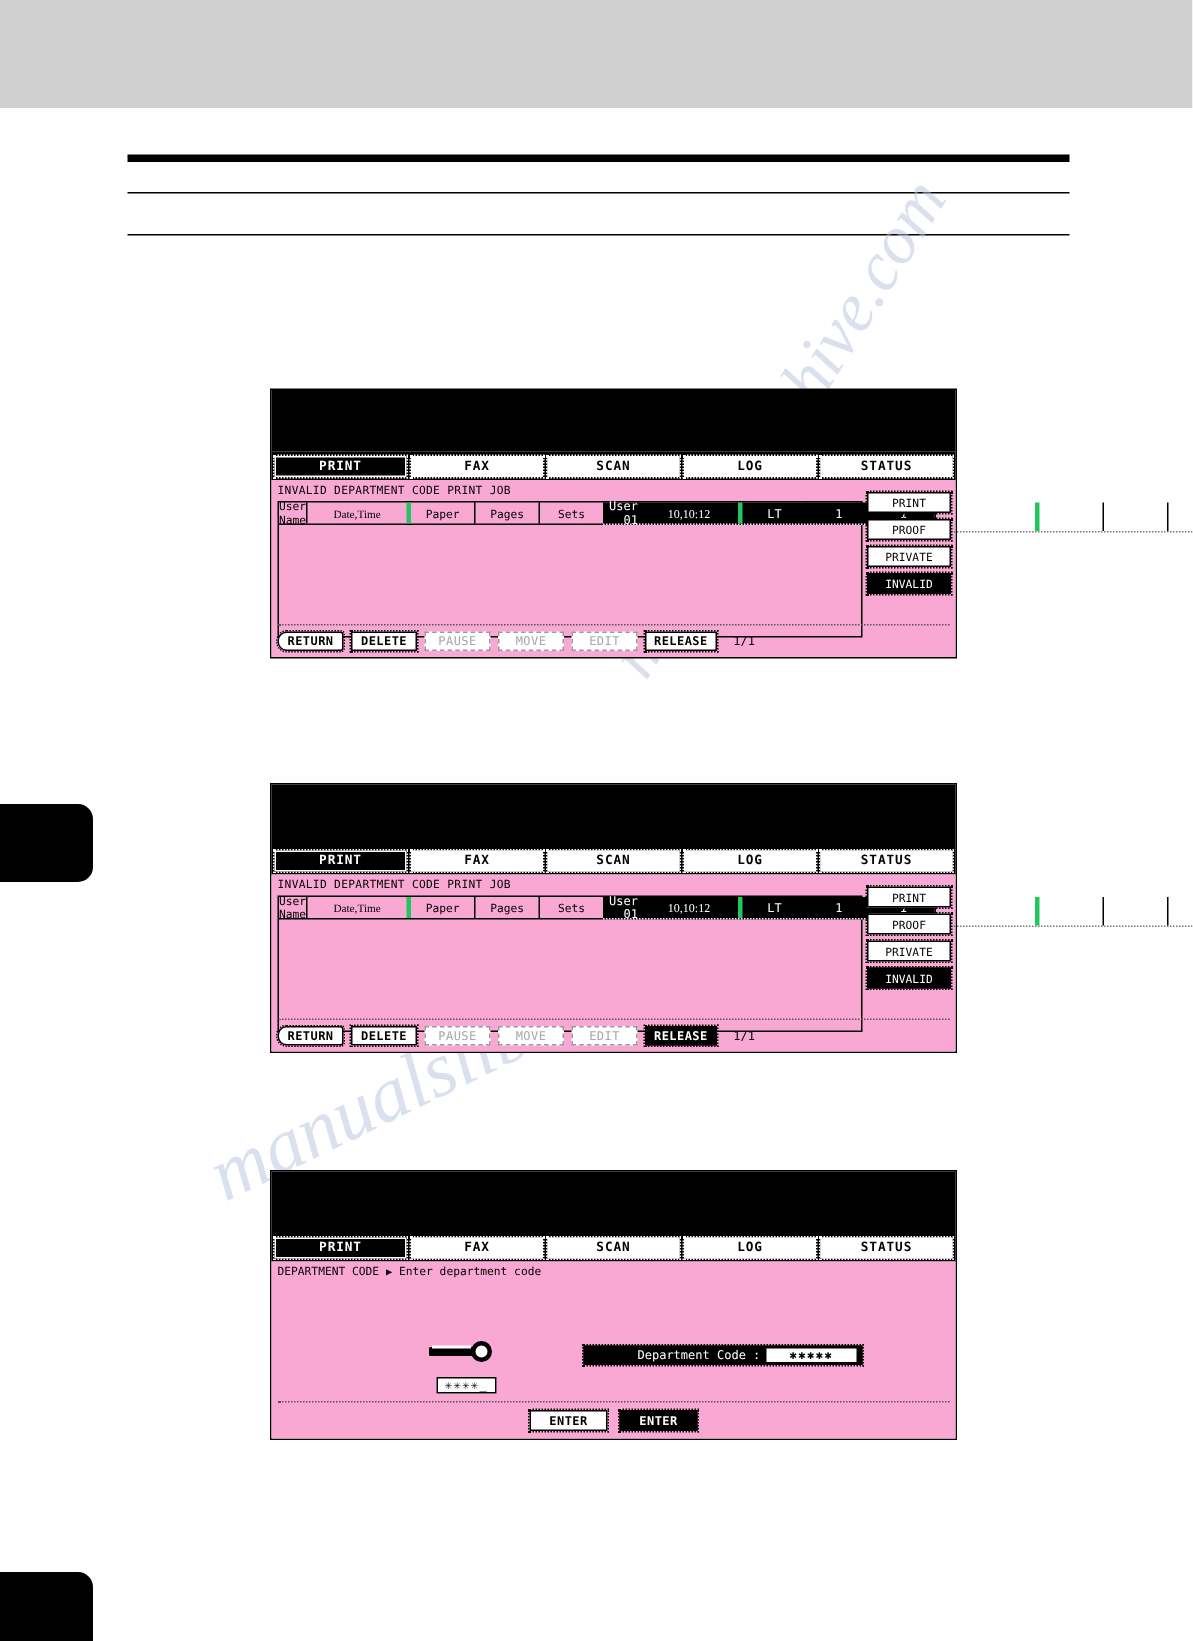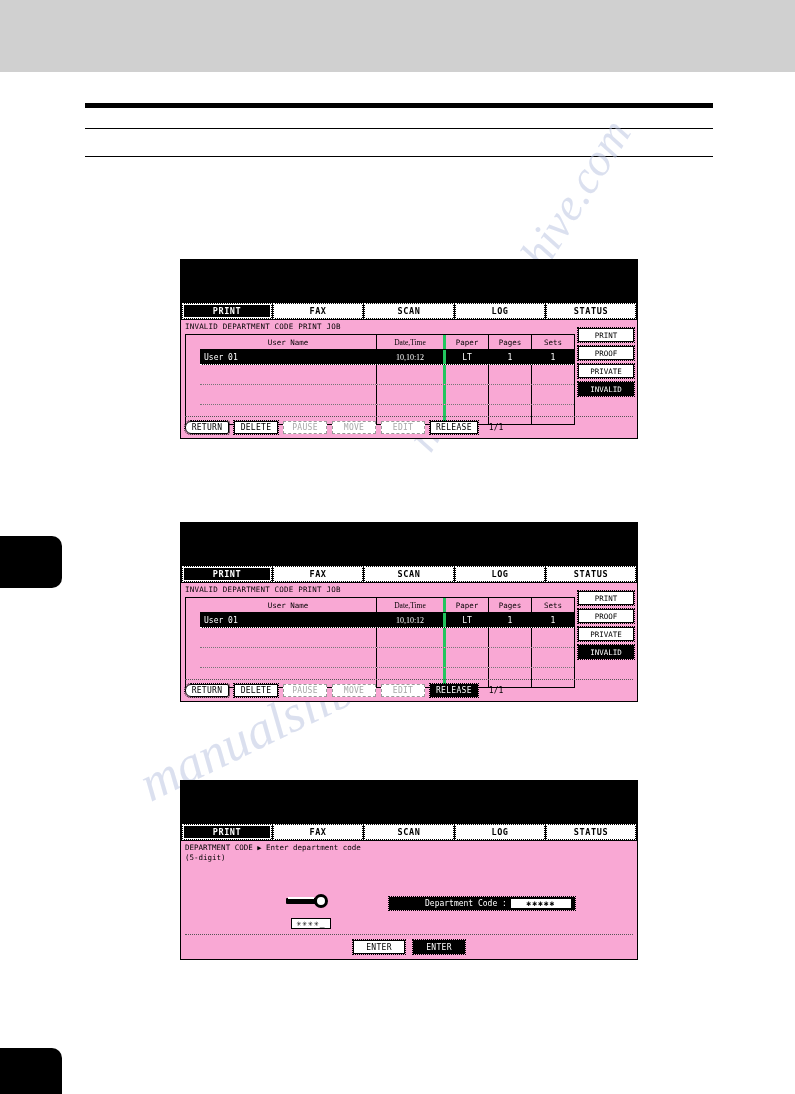--- a/index.html
+++ b/index.html
@@ -84,21 +84,21 @@
 
   .caption{
     font-size:7.5px;color:#000;letter-spacing:.2px;
     padding:2px 0 1px 4px;font-family:"DejaVu Sans Mono", monospace;
   }
 
   
   .jobtable{
     position:absolute;left:4px;top:14px;width:390px;height:91px;
     border:1px solid #000;box-sizing:border-box;
-    display:flex;flex-direction:column;padding-left:14px;
+    display:flex;
   }
   .jt-head{
     display:flex;height:14px;border-bottom:1px solid #000;
   }
   .jt-row{
     display:flex;height:14px;border-bottom:1px dotted #777;
   }
   .jt-row.sel{background:#000;color:#fff;border-bottom:1px dotted #fff;}
   .jt-row.pad{height:19px;}
   .jt-row.last{border-bottom:none;flex:1;}
@@ -125,21 +125,21 @@
 
   
   .toolbar{
     position:absolute;left:4px;right:4px;bottom:3px;height:16px;
     border-top:1px dotted #555;padding-top:2px;
     display:flex;align-items:center;gap:5px;
   }
   .tbtn{
     height:13px;min-width:44px;padding:0 5px;
     border:1px solid #000;background:#fff;color:#000;
-    font-size:8px;font-weight:normal;letter-spacing:.3px;
+    font-size:8px;font-weight:bold;letter-spacing:.3px;
     display:flex;align-items:center;justify-content:center;
     box-sizing:border-box;outline:1px dotted #000;
   }
   .tbtn.round{border-radius:6px 2px 2px 6px;}
   .tbtn.dim{color:#a8a8a8;border:1px dashed #9a9a9a;outline:none;font-weight:normal;}
   .tbtn.sel{background:#000;color:#fff;}
   .pageno{font-size:8px;margin-left:6px;}
 
   
   .dc-caption{
@@ -339,21 +339,20 @@
     <div class="tabbtn">FAX</div>
     <div class="tabbtn">SCAN</div>
     <div class="tabbtn">LOG</div>
     <div class="tabbtn">STATUS</div>
   </div>
   <div class="lcd-body">
     <div class="dc-caption">
       <span>DEPARTMENT CODE</span>
       <span class="dc-arrow">▶</span>
       <span>Enter department code</span>
-      <div>(5-digit)</div>
     </div>
 
     <div class="keyblock">
       <div class="keyicon">
         <div class="shaft"></div>
           <div class="shaft2"></div>
           <div class="bow"></div>
       </div>
       <span class="keystars">✳✳✳✳_</span>
     </div>

